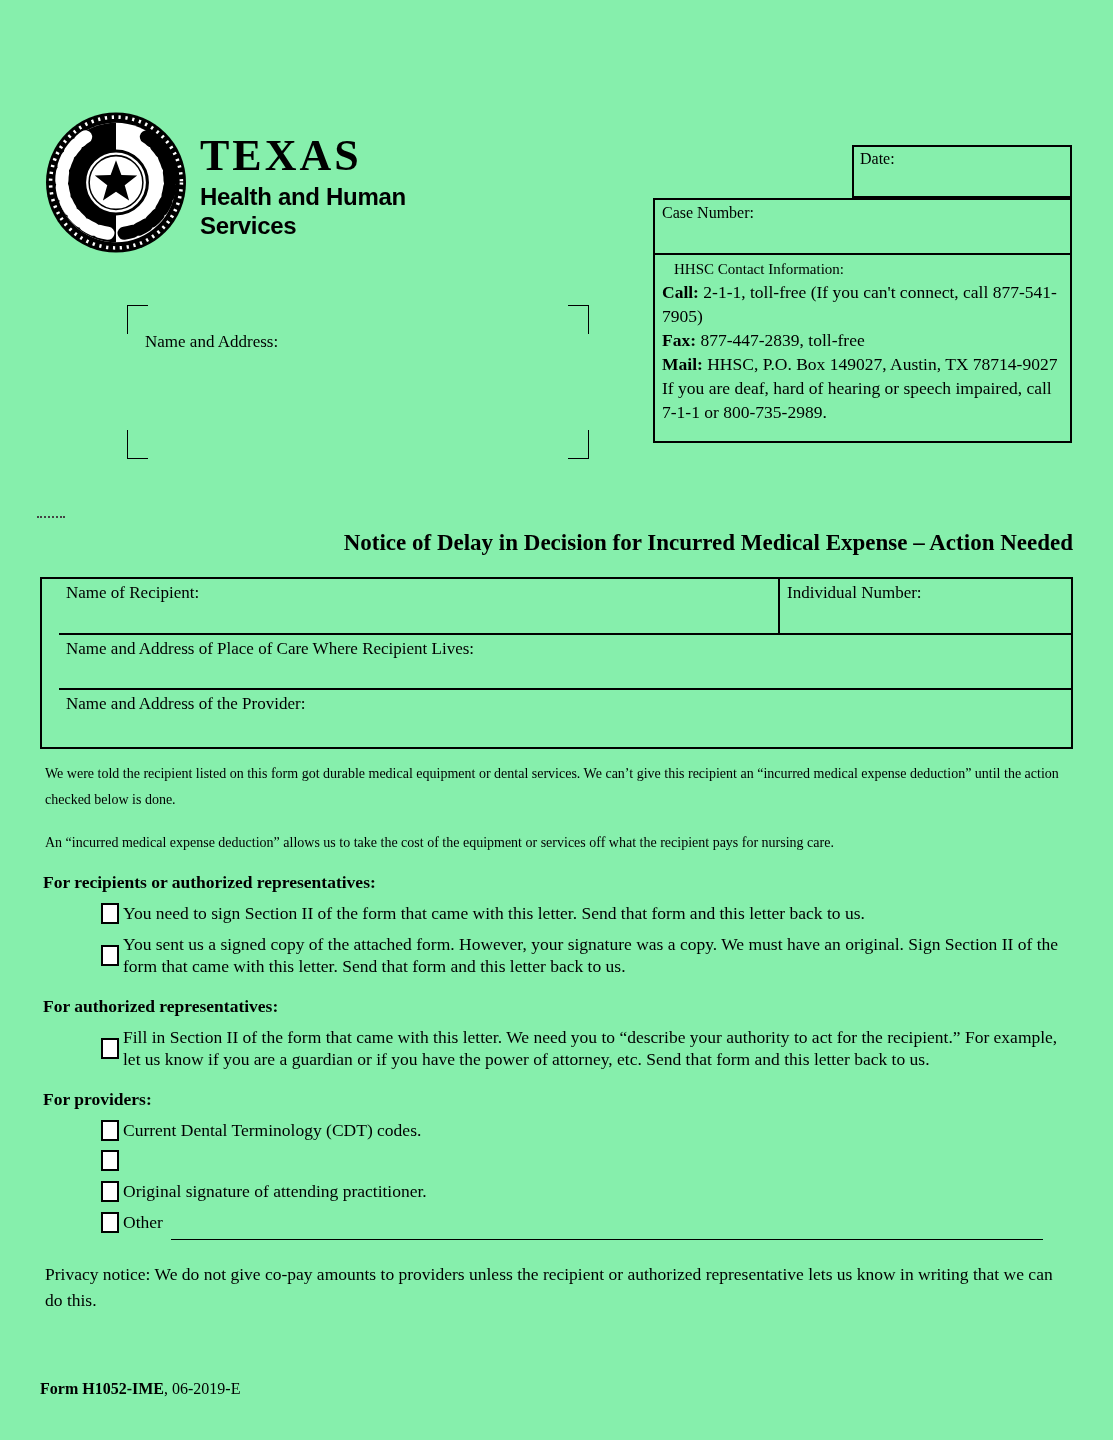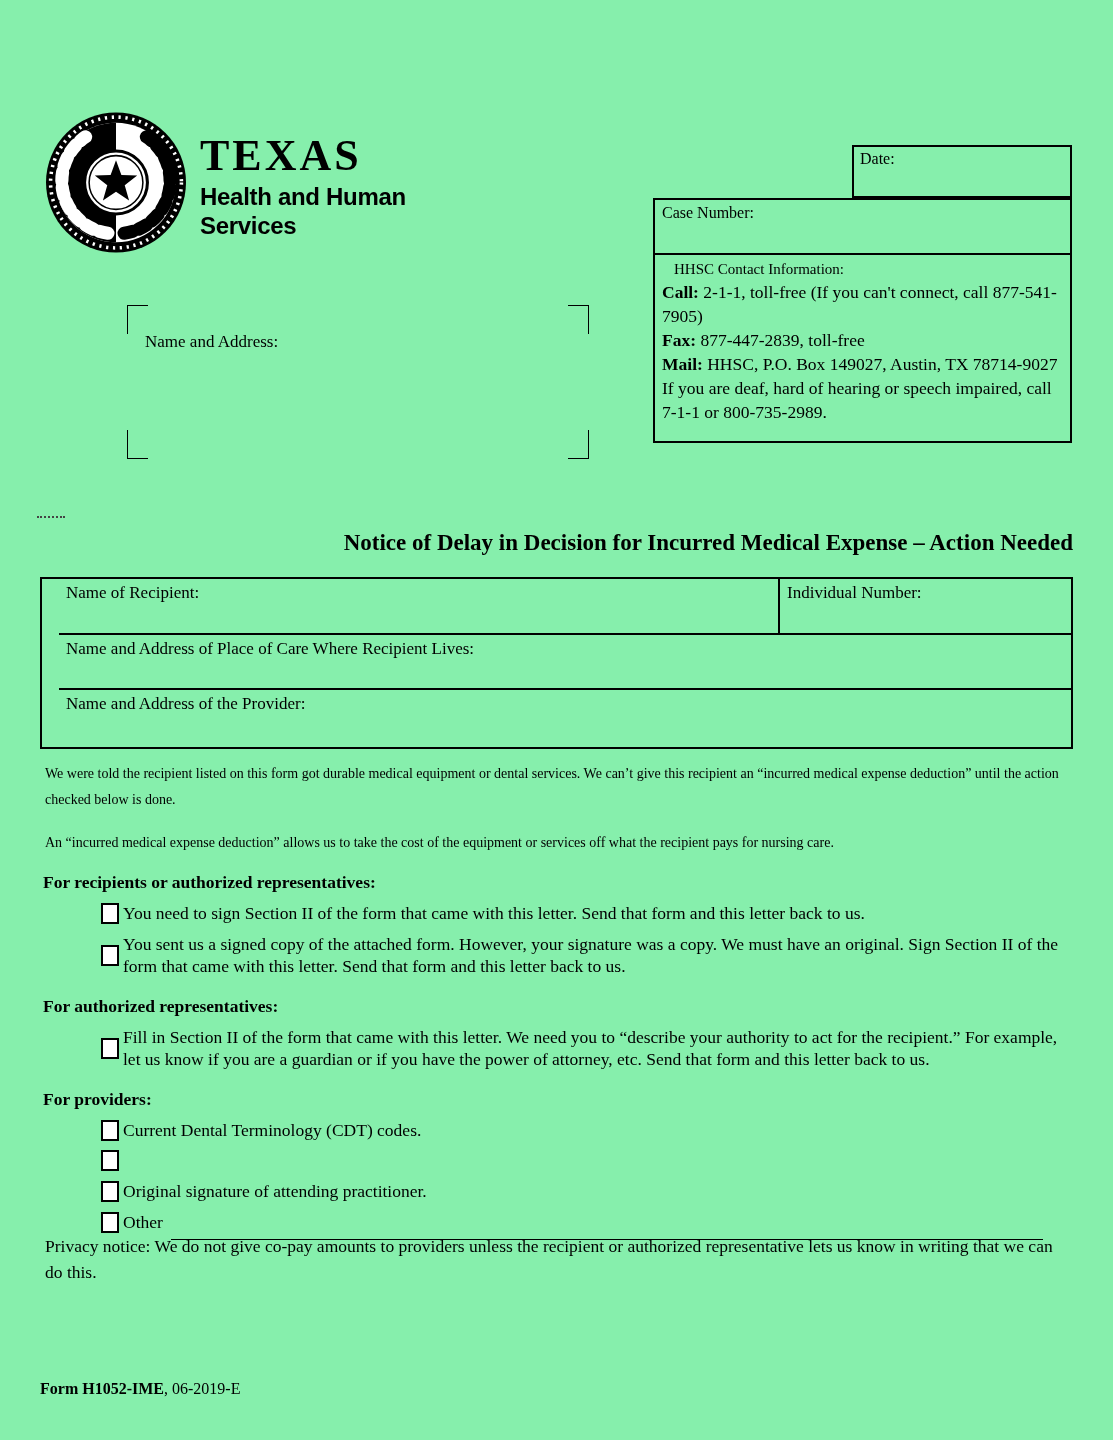--- a/index.html
+++ b/index.html
@@ -64,21 +64,21 @@
   
   .sec-heading{font-size:17.5px;font-weight:bold;margin:16px 0 0 3px;}
   .check-item{display:flex;align-items:center;margin:9px 0 0 33px;font-size:17.5px;line-height:22px;padding-left:28px;}
   .checkbox{
     flex:0 0 auto;width:18px;height:21px;border:2px solid #000;box-sizing:border-box;
     margin-right:4px;background:#fff;
   }
   .check-text{display:block;}
   .other-underline{flex:1 1 auto;margin:0 30px 0 8px;align-self:stretch;border-bottom:1px solid #000;transform:translateY(7px);}
   .gap-lg{margin-top:19px;}
-  .privacy{font-size:17.5px;line-height:26px;margin:0 0 0 5px;width:1025px;}
+  .privacy{font-size:17.5px;line-height:26px;margin:28px 0 0 5px;width:1025px;}
   .footer{position:absolute;left:40px;top:1380px;font-size:16px;}
   .footer b{font-weight:bold;}
 </style>
 </head>
 <body>
 
 <div class="page">
 
   <svg class="seal" viewBox="0 0 140 140">
     <circle cx="70" cy="70" r="69" fill="#000"></circle>

